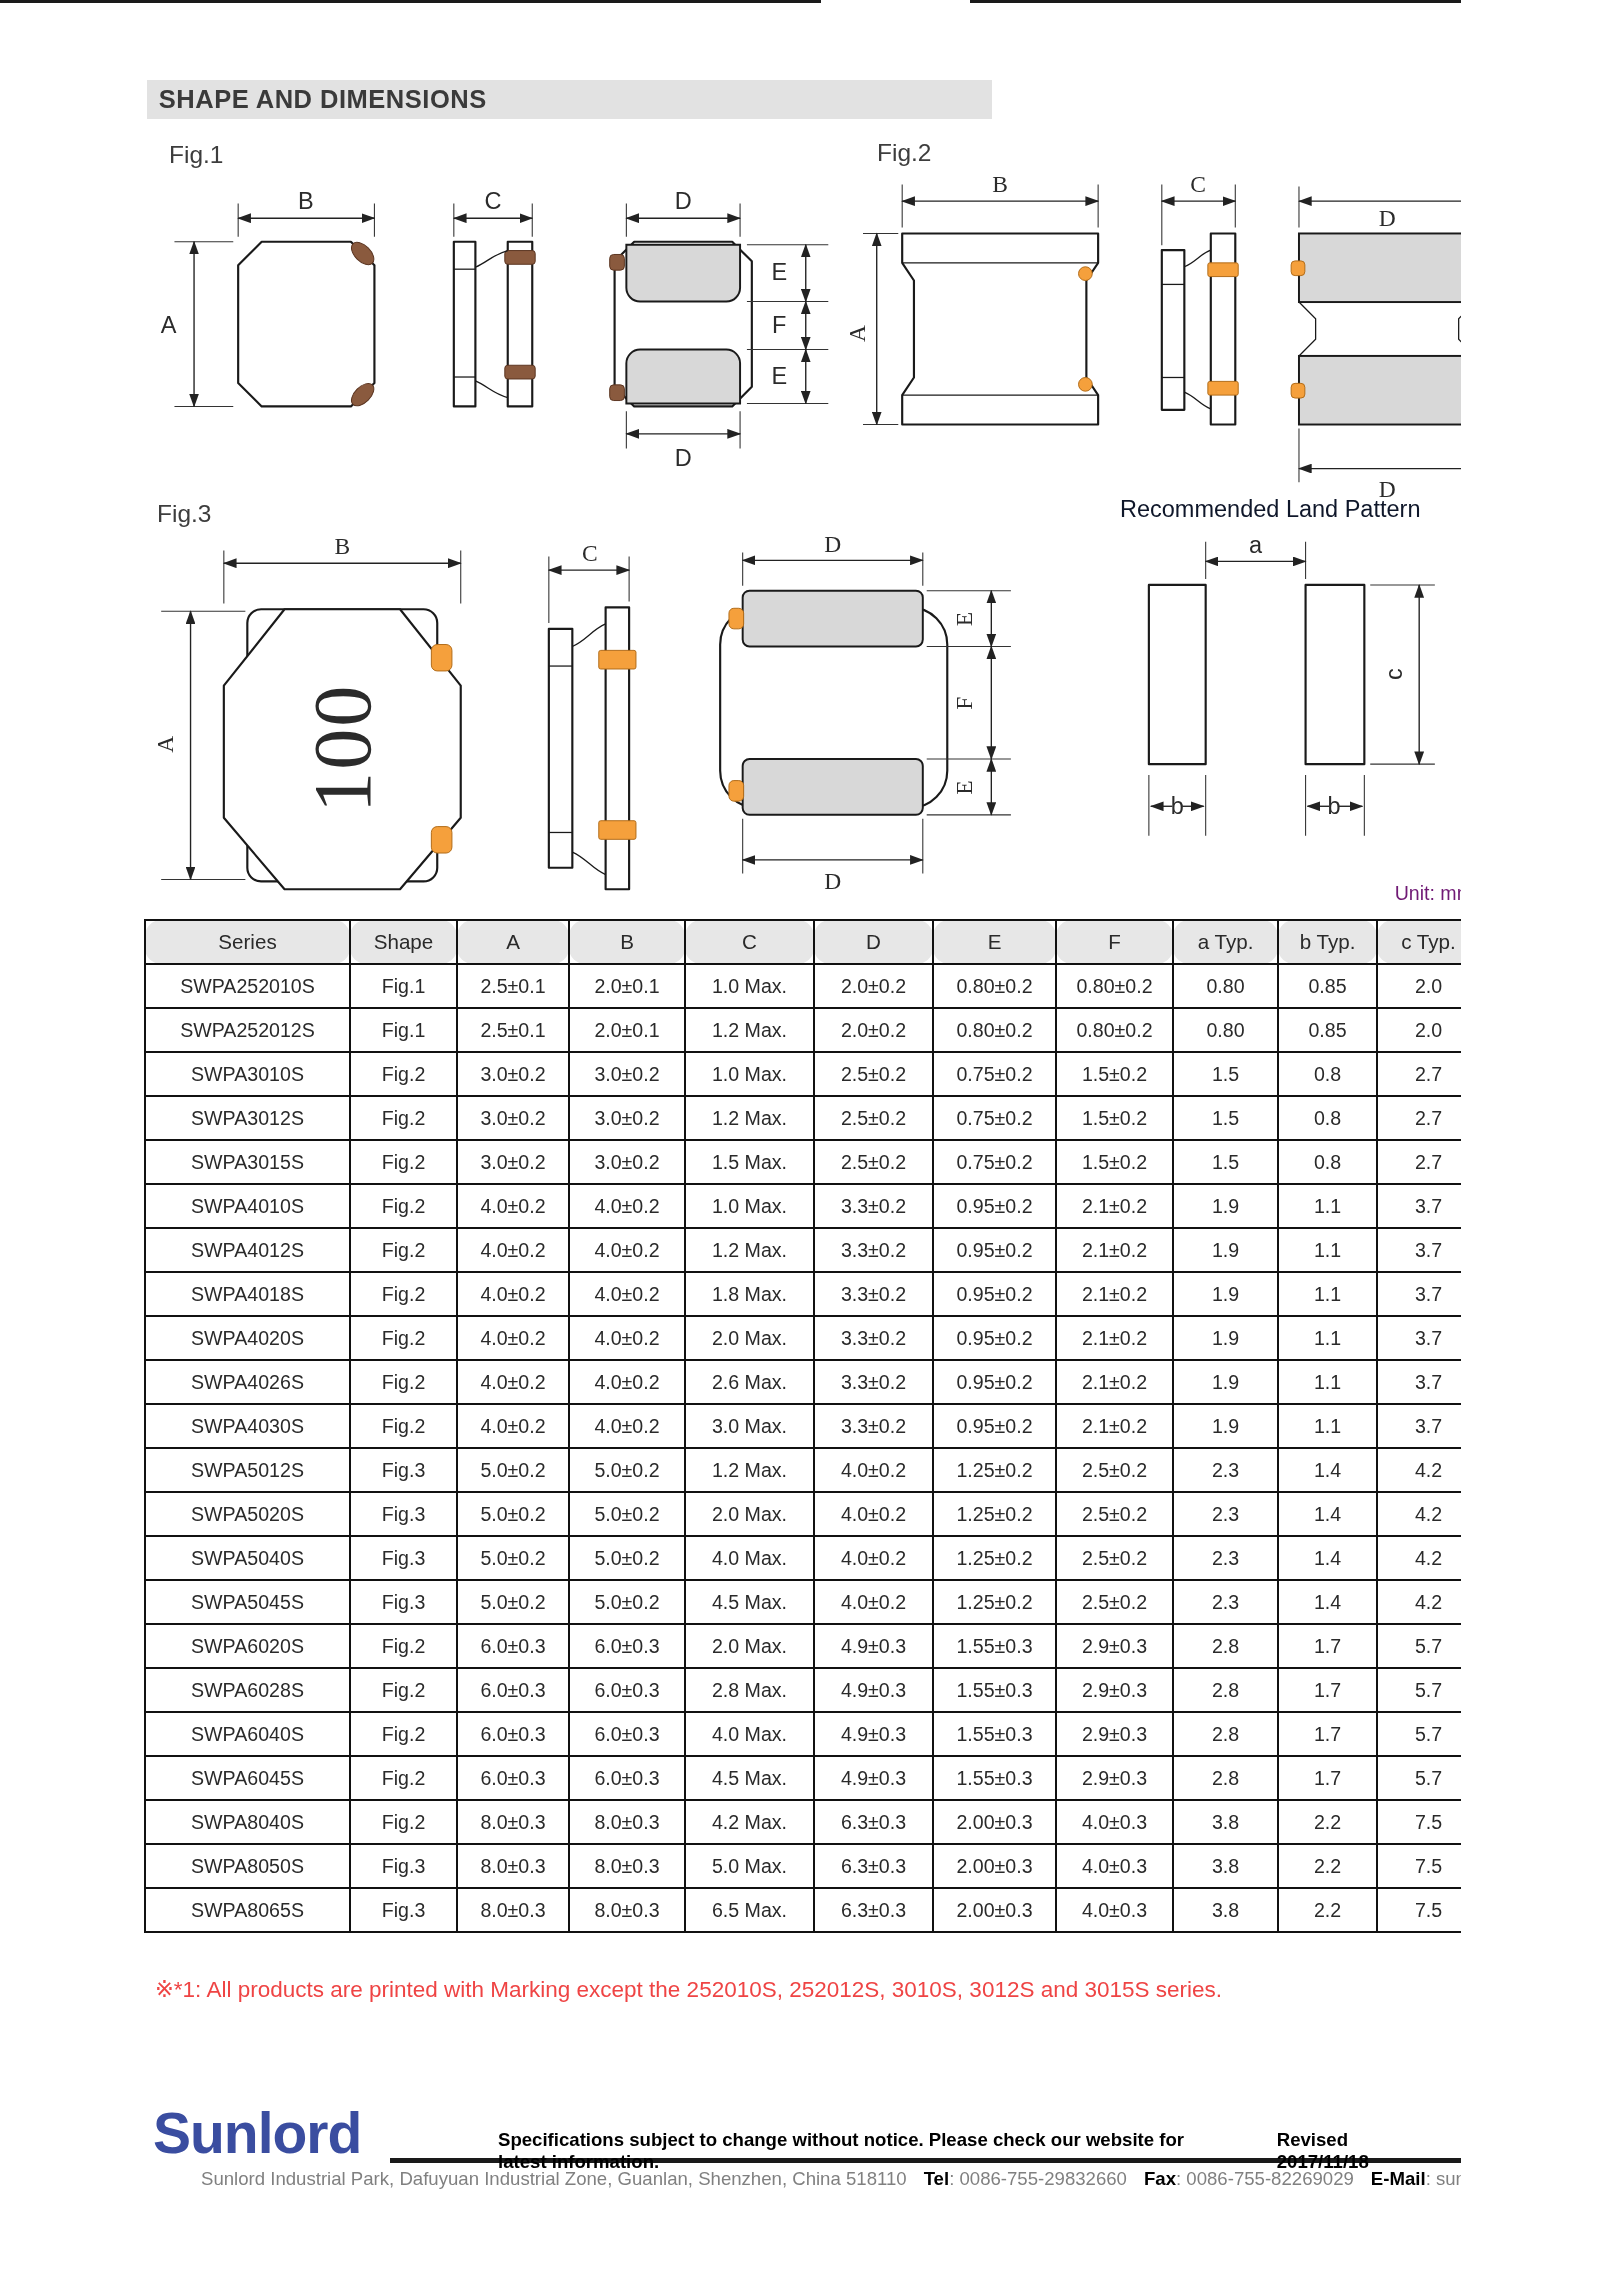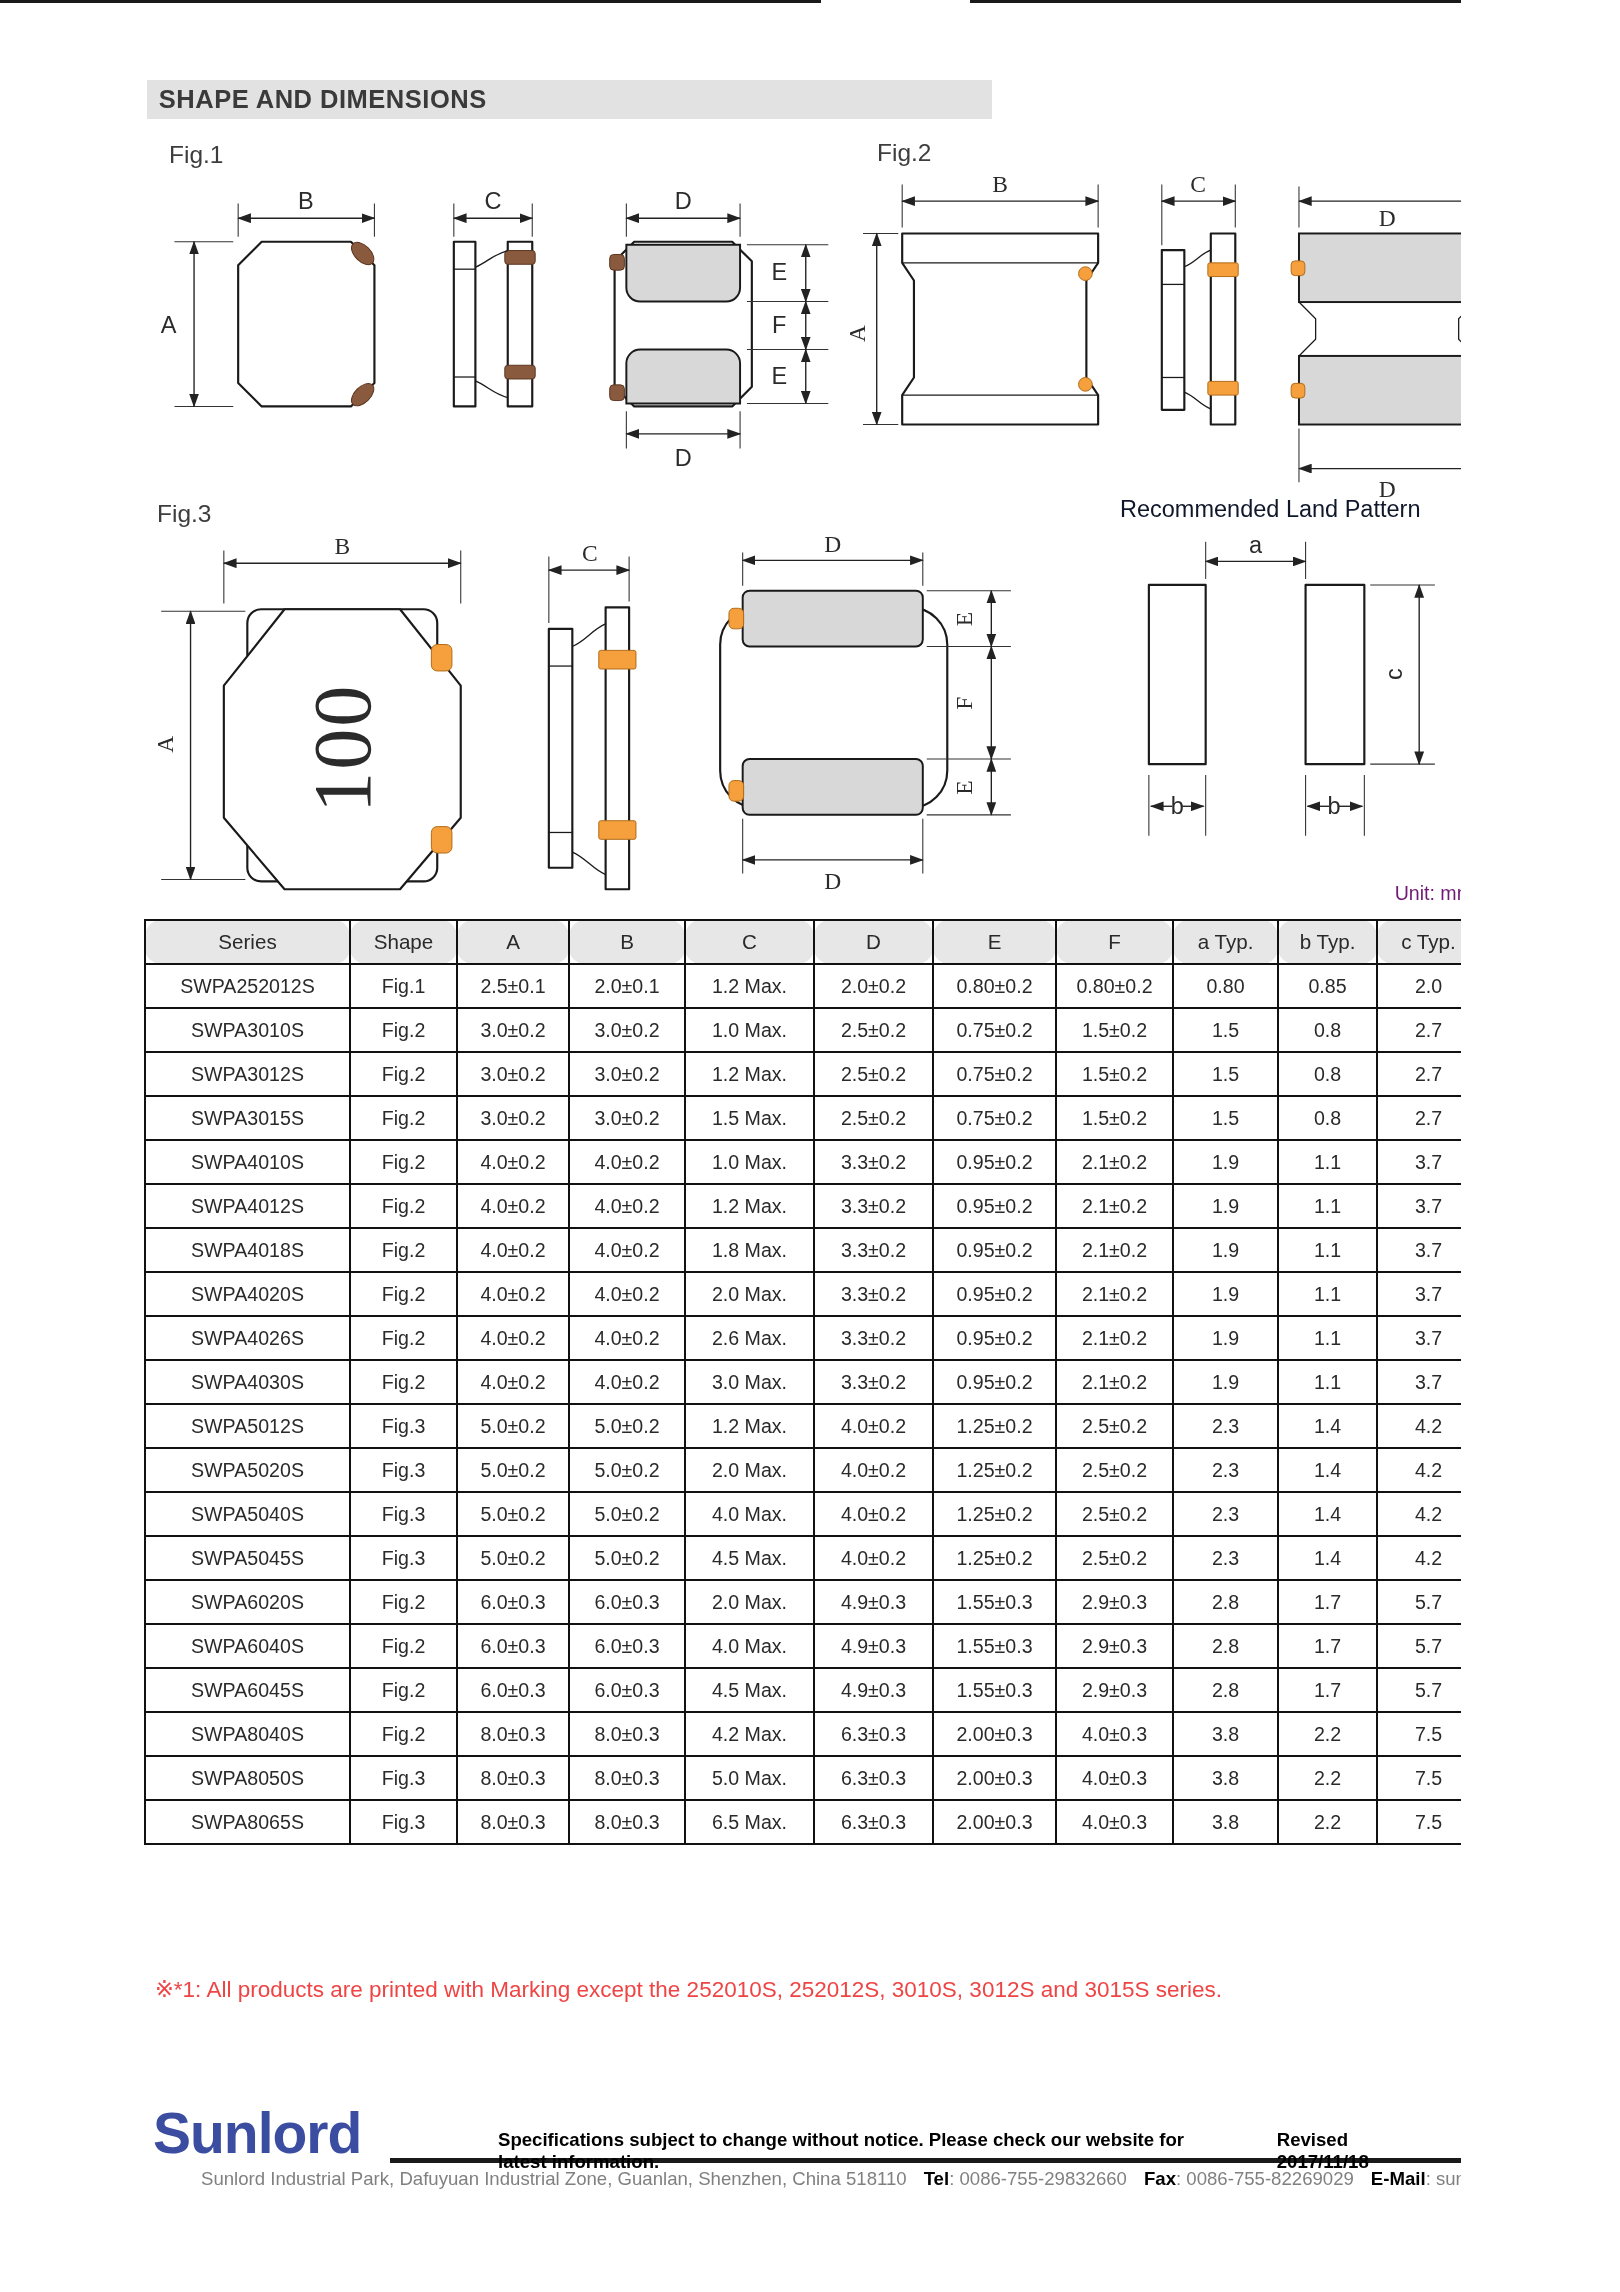--- a/index.html
+++ b/index.html
@@ -306,20 +306,33 @@
           <th>D</th>
           <th>E</th>
           <th>F</th>
           <th>a Typ.</th>
           <th>b Typ.</th>
           <th>c Typ.</th>
         </tr>
       </thead>
     <tbody>
         <tr>
+          <td>SWPA252010S</td>
+          <td>Fig.1</td>
+          <td>2.5±0.1</td>
+          <td>2.0±0.1</td>
+          <td>1.0 Max.</td>
+          <td>2.0±0.2</td>
+          <td>0.80±0.2</td>
+          <td>0.80±0.2</td>
+          <td>0.80</td>
+          <td>0.85</td>
+          <td>2.0</td>
+        </tr>
+        <tr>
           <td>SWPA252012S</td>
           <td>Fig.1</td>
           <td>2.5±0.1</td>
           <td>2.0±0.1</td>
           <td>1.2 Max.</td>
           <td>2.0±0.2</td>
           <td>0.80±0.2</td>
           <td>0.80±0.2</td>
           <td>0.80</td>
           <td>0.85</td>
@@ -501,20 +514,33 @@
           <td>6.0±0.3</td>
           <td>2.0 Max.</td>
           <td>4.9±0.3</td>
           <td>1.55±0.3</td>
           <td>2.9±0.3</td>
           <td>2.8</td>
           <td>1.7</td>
           <td>5.7</td>
         </tr>
         <tr>
+          <td>SWPA6028S</td>
+          <td>Fig.2</td>
+          <td>6.0±0.3</td>
+          <td>6.0±0.3</td>
+          <td>2.8 Max.</td>
+          <td>4.9±0.3</td>
+          <td>1.55±0.3</td>
+          <td>2.9±0.3</td>
+          <td>2.8</td>
+          <td>1.7</td>
+          <td>5.7</td>
+        </tr>
+        <tr>
           <td>SWPA6040S</td>
           <td>Fig.2</td>
           <td>6.0±0.3</td>
           <td>6.0±0.3</td>
           <td>4.0 Max.</td>
           <td>4.9±0.3</td>
           <td>1.55±0.3</td>
           <td>2.9±0.3</td>
           <td>2.8</td>
           <td>1.7</td>

